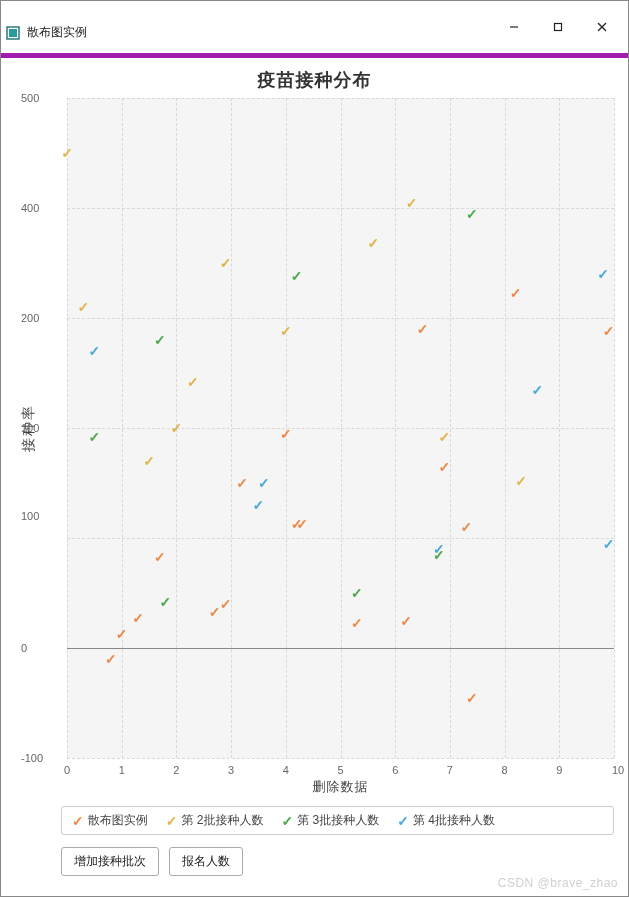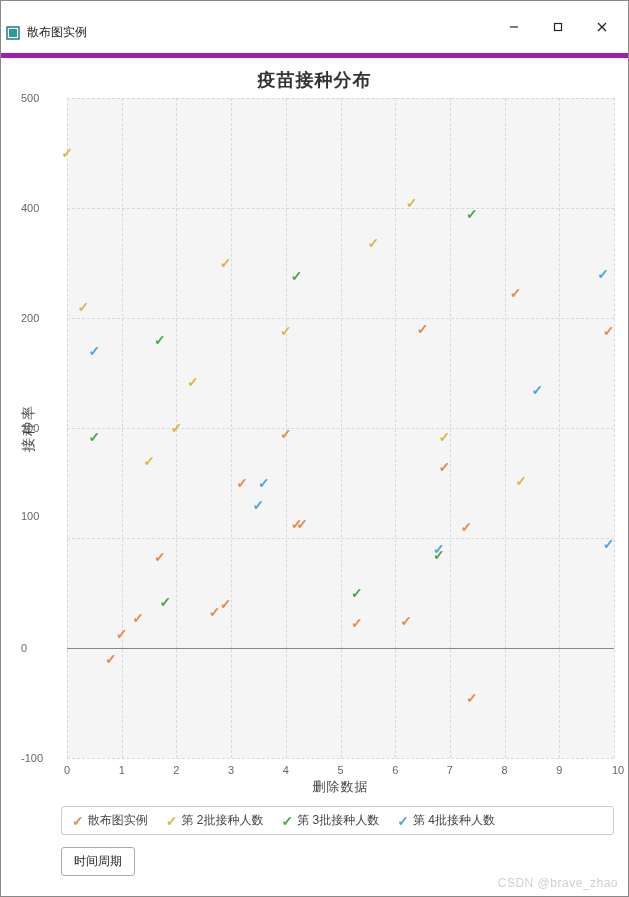--- a/index.html
+++ b/index.html
@@ -161,17 +161,18 @@
         <span class="tick" style="color:#4aa84a">✓</span>
         <span>第 3批接种人数</span>
       </div>
     <div class="item">
         <span class="tick" style="color:#4aa8d8">✓</span>
         <span>第 4批接种人数</span>
       </div>
   </div>
 
   <div class="btnrow">
-    <button class="btn">时间周期</button>
+    <button class="btn">增加接种批次</button>
+    <button class="btn">报名人数</button>
   </div>
 
   <div class="watermark">CSDN @brave_zhao</div>
 </div>
 
 </body></html>

